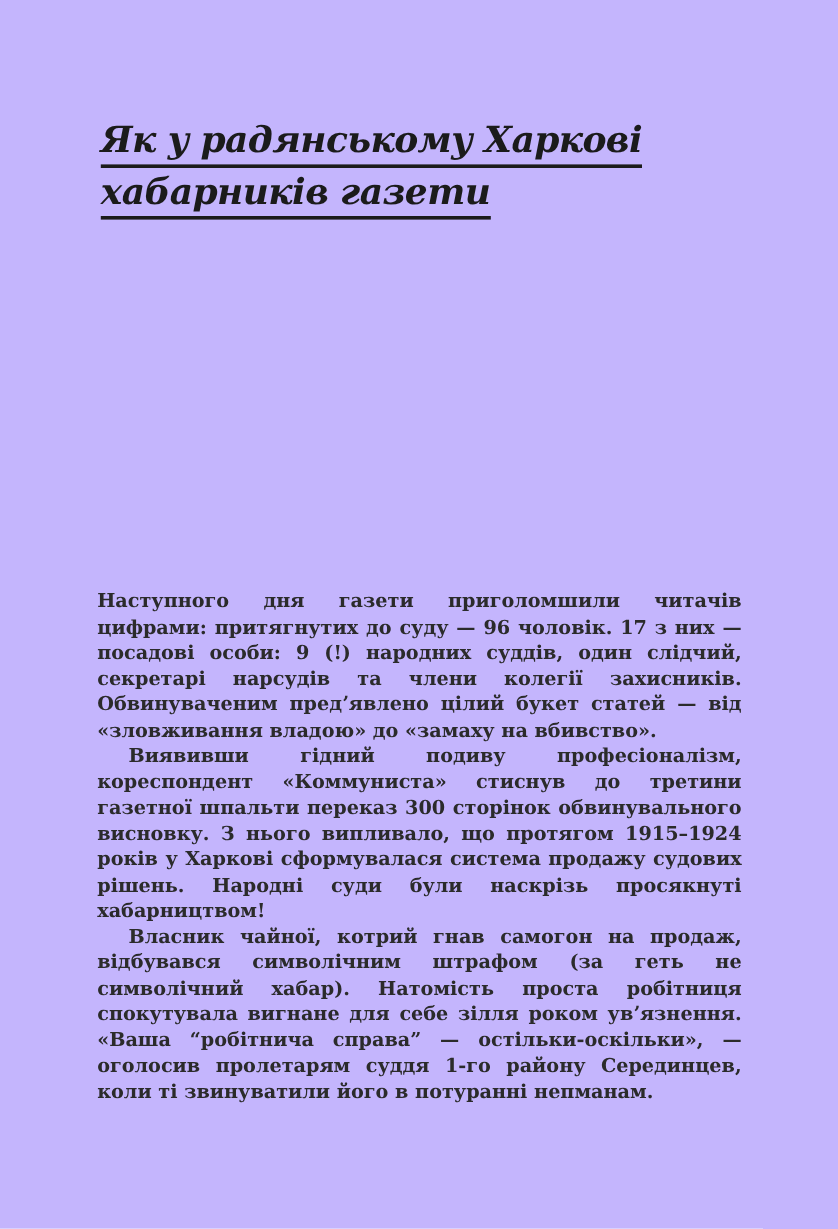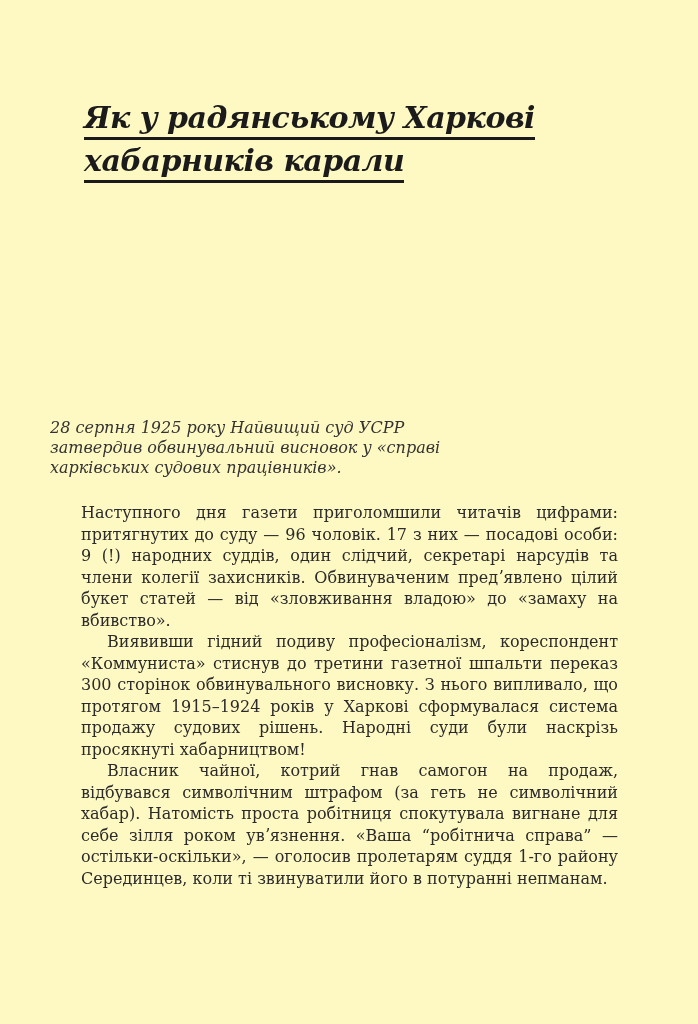--- a/index.html
+++ b/index.html
@@ -4,21 +4,21 @@
 <style>
   html, body {
     margin: 0;
     padding: 0;
     background: #ffffff;
   }
   .page {
     position: relative;
     width: 698px;
     height: 1024px;
-    background: #fef9c3;
+    background: #c4b5fd;
     overflow: hidden;
     font-family: "DejaVu Serif", "Liberation Serif", serif;
   }
   .title {
     position: absolute;
     left: 84px;
     top: 102px;
     margin: 0;
     font-family: "DejaVu Serif", "Liberation Serif", serif;
     font-size: 30px;
@@ -44,50 +44,46 @@
     font-size: 16px;
     line-height: 20px;
     color: #333333;
   }
   .epigraph-line {
     white-space: nowrap;
   }
   .body-text {
     position: absolute;
     left: 81px;
-    top: 502px;
+    top: 490px;
     width: 537px;
     font-size: 16px;
     line-height: 21.5px;
     color: #2b2b2b;
     text-align: justify;
+    font-weight: bold;
   }
   .body-text p {
     margin: 0;
     padding: 0;
   }
   .body-text p.indented {
     text-indent: 26px;
   }
 </style>
 </head>
 <body>
 
 <div class="page">
 
   <h1 class="title">
     <span class="title-line">Як у радянському Харкові</span>
-    <span class="title-line">хабарників карали</span>
+    <span class="title-line">хабарників газети</span>
   </h1>
 
-  <div class="epigraph">
-    <div class="epigraph-line">28 серпня 1925 року Найвищий суд УСРР</div>
-    <div class="epigraph-line">затвердив обвинувальний висновок у «справі</div>
-    <div class="epigraph-line">харківських судових працівників».</div>
-  </div>
 
   <div class="body-text">
     <p>Наступного дня газети приголомшили читачів цифрами: притягнутих до суду — 96 чоловік. 17 з них — посадові особи: 9 (!) народних суддів, один слідчий, секретарі нарсудів та члени колегії захисників. Обвинуваченим предʼявлено цілий букет статей — від «зловживання владою» до «замаху на вбивство».</p>
     <p class="indented">Виявивши гідний подиву професіоналізм, кореспондент «Коммуниста» стиснув до третини газетної шпальти переказ 300 сторінок обвинувального висновку. З нього випливало, що протягом 1915–1924 років у Харкові сформувалася система продажу судових рішень. Народні суди були наскрізь просякнуті хабарництвом!</p>
     <p class="indented">Власник чайної, котрий гнав самогон на продаж, відбувався символічним штрафом (за геть не символічний хабар). Натомість проста робітниця спокутувала вигнане для себе зілля роком увʼязнення. «Ваша “робітнича справа” — остільки-оскільки», — оголосив пролетарям суддя 1-го району Серединцев, коли ті звинуватили його в потуранні непманам.</p>
   </div>
 
 </div>
 
 </body></html>

